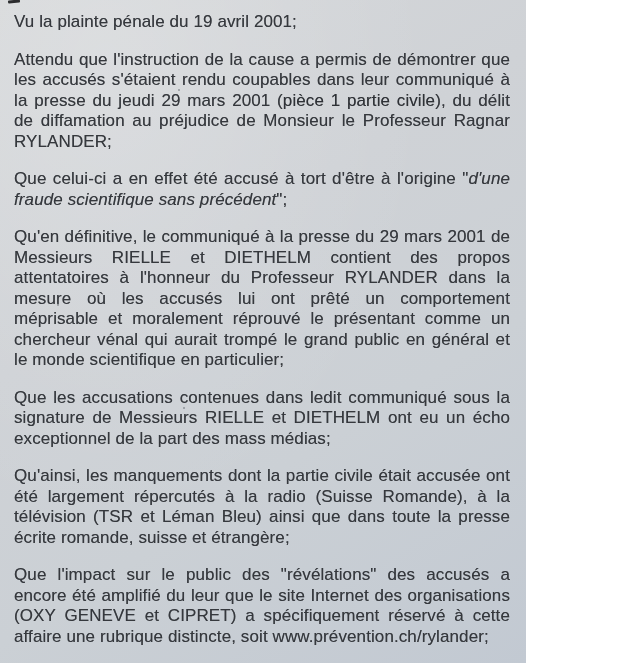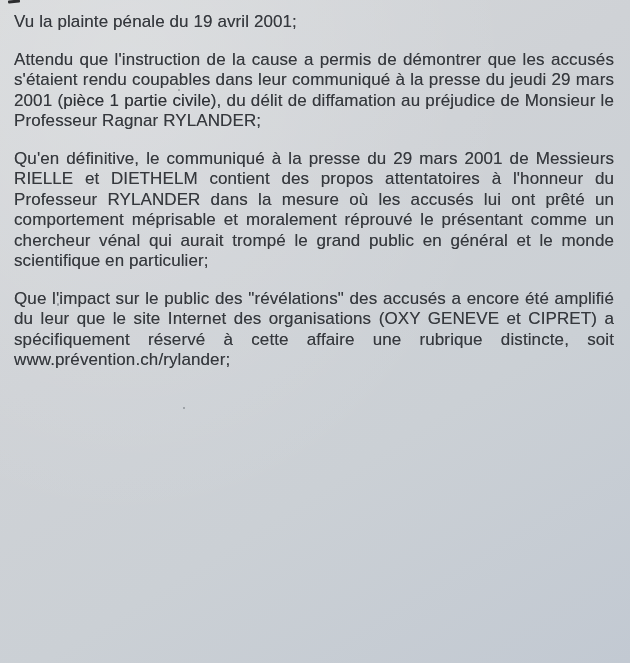--- a/index.html
+++ b/index.html
@@ -1,21 +1,21 @@
 <!DOCTYPE html>
 <html><head>
 <meta charset="utf-8">
 <style>
   html, body {
     margin: 0;
     padding: 0;
   }
   .page {
     position: relative;
-    width: 630px;
+    width: 526px;
     height: 663px;
     box-sizing: border-box;
     overflow: hidden;
     padding: 12px 16px 0 14px;
     background:
       radial-gradient(ellipse at 20% 10%, rgba(255,255,255,0.18) 0%, rgba(255,255,255,0) 55%),
       linear-gradient(148deg, #d6d8da 0%, #cfd2d6 38%, #cbd0d5 65%, #c2c9d2 100%);
     font-family: "Liberation Sans", "DejaVu Sans", sans-serif;
     font-size: 17px;
     line-height: 20.5px;
@@ -68,25 +68,34 @@
   <div class="speckle s3"></div>
 
   <p class="para">
     <span>Vu la plainte pénale du 19 avril 2001;</span>
   </p>
 
   <p class="para">
     <span>Attendu que l'instruction de la cause a permis de démontrer que les accusés s'étaient rendu coupables dans leur communiqué à la presse du jeudi 29 mars 2001 (</span><span class="run-bold">pièce 1 partie civile</span><span>), du délit de diffamation au préjudice de Monsieur le Professeur Ragnar RYLANDER;</span>
   </p>
 
+  <p class="para">
+    <span>Que celui-ci a en effet été accusé à tort d'être à l'origine "</span><span class="run-italic">d'une fraude scientifique sans précédent</span><span>";</span>
+  </p>
 
   <p class="para">
     <span>Qu'en définitive, le communiqué à la presse du 29 mars 2001 de Messieurs RIELLE et DIETHELM contient des propos attentatoires à l'honneur du Professeur RYLANDER dans la mesure où les accusés lui ont prêté un comportement méprisable et moralement réprouvé le présentant comme un chercheur vénal qui aurait trompé le grand public en général et le monde scientifique en particulier;</span>
   </p>
 
+  <p class="para">
+    <span>Que les accusations contenues dans ledit communiqué sous la signature de Messieurs RIELLE et DIETHELM ont eu un écho exceptionnel de la part des mass médias;</span>
+  </p>
 
+  <p class="para">
+    <span>Qu'ainsi, les manquements dont la partie civile était accusée ont été largement répercutés à la radio (Suisse Romande), à la télévision (TSR et Léman Bleu) ainsi que dans toute la presse écrite romande, suisse et étrangère;</span>
+  </p>
 
   <p class="para">
     <span>Que l'impact sur le public des "révélations" des accusés a encore été amplifié du leur que le site Internet des organisations (OXY GENEVE et CIPRET) a spécifiquement réservé à cette affaire une rubrique distincte, soit www.prévention.ch/rylander;</span>
   </p>
 
 
 </div>
 
 </body></html>

